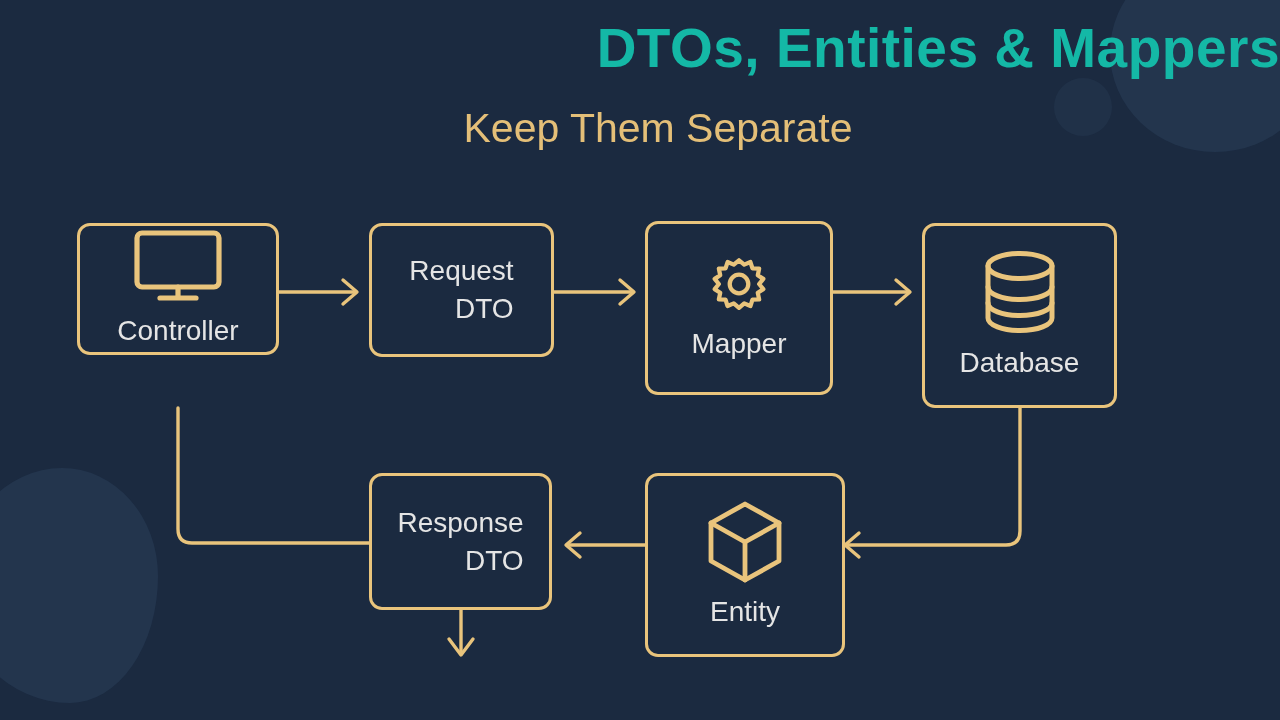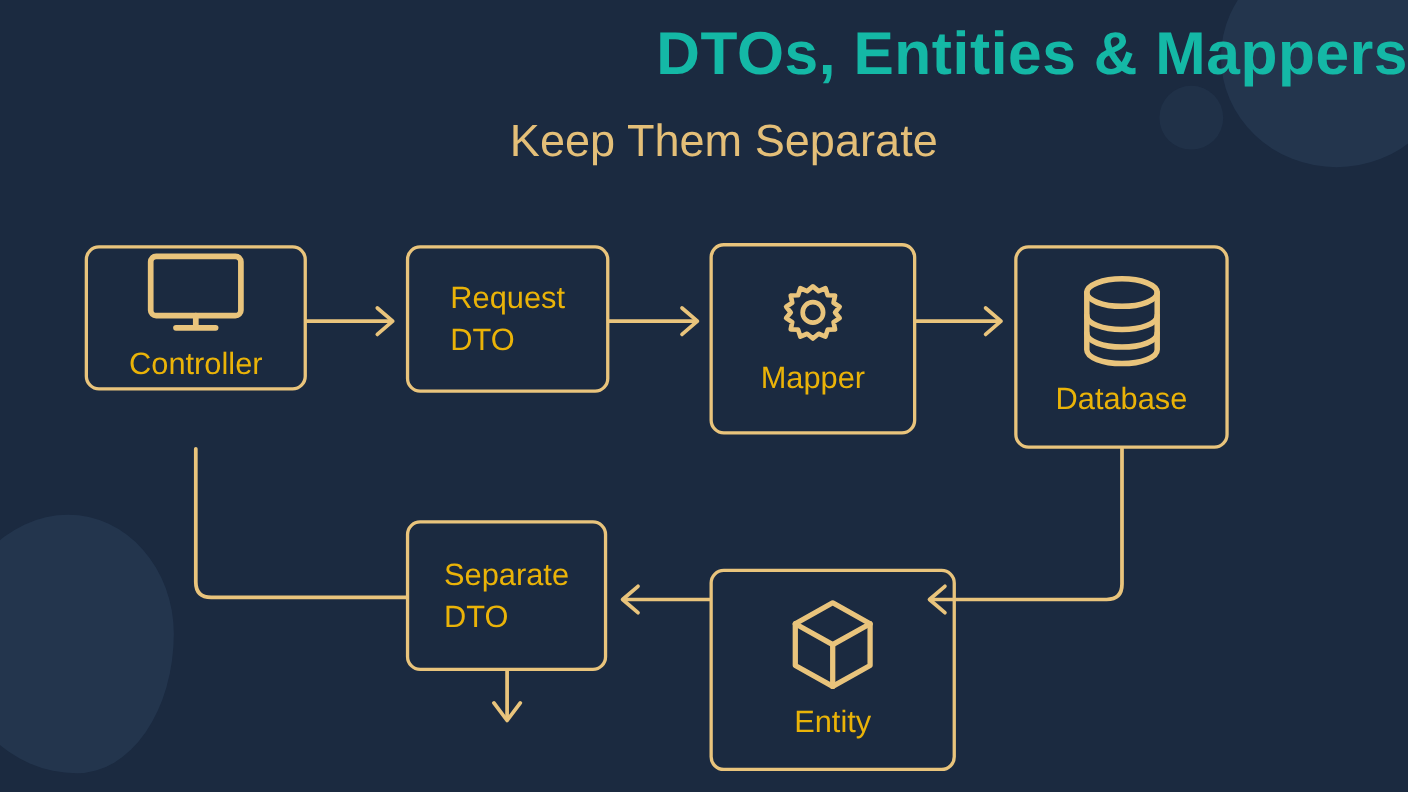--- a/index.html
+++ b/index.html
@@ -82,37 +82,37 @@
     display: flex;
     flex-direction: column;
     align-items: center;
     justify-content: center;
     color: #e9c47c;
   }
   .node .label {
     font-size: 28px;
     font-weight: 400;
     line-height: 1.35;
-    text-align: left;
-    color: #eab308;
+    text-align: right;
+    color: #e5e5e5;
     white-space: pre-line;
   }
   .node .icon {
     display: block;
     line-height: 0;
     margin-bottom: 9px;
   }
 
   
   #node-controller   { left: 77px;  top: 223px; width: 202px; height: 132px; }
   #node-request-dto  { left: 369px; top: 223px; width: 185px; height: 134px; }
   #node-mapper       { left: 645px; top: 221px; width: 188px; height: 174px; }
   #node-database     { left: 922px; top: 223px; width: 195px; height: 185px; }
   #node-response-dto { left: 369px; top: 473px; width: 183px; height: 137px; }
-  #node-entity       { left: 645px; top: 473px; width: 224px; height: 184px; margin-top: 44px; }
+  #node-entity       { left: 645px; top: 473px; width: 200px; height: 184px; }
 
   #node-controller .label   { font-size: 28px; }
   #node-database .label     { font-size: 28px; }
   #node-mapper .label       { font-size: 28px; }
   #node-entity .label       { font-size: 28px; }
   #node-request-dto .label  { font-size: 28px; }
   #node-response-dto .label { font-size: 28px; }
 </style>
 </head>
 <body>
@@ -202,21 +202,21 @@
                  L37.4,51.0 L32,55.5 L26.6,51.0 L20.2,53.7 L18.1,47.1 L11.2,46.9
                  L12.6,40.1 L6.9,36.3 L11.2,31.0 L6.9,25.7 L12.6,21.9 L11.2,15.1
                  L18.1,14.9 L20.2,8.3 L26.6,11.0 Z"></path>
         <circle cx="32" cy="31" r="9.6"></circle>
       </svg>
     </span>
     <span class="label">Mapper</span>
   </div>
 
   <div class="node" id="node-response-dto">
-    <span class="label">Separate
+    <span class="label">Response
 DTO</span>
   </div>
 
   <div class="node" id="node-entity">
     <span class="icon">
       <svg width="82" height="84" viewBox="0 0 82 84" fill="none" stroke="#e9c47c" stroke-width="4.8" stroke-linecap="round" stroke-linejoin="round">
         <path d="M41,4 L75,23 L75,61 L41,80 L7,61 L7,23 Z"></path>
         <path d="M7,23 L41,42 L75,23"></path>
         <path d="M41,42 L41,80"></path>
       </svg>

